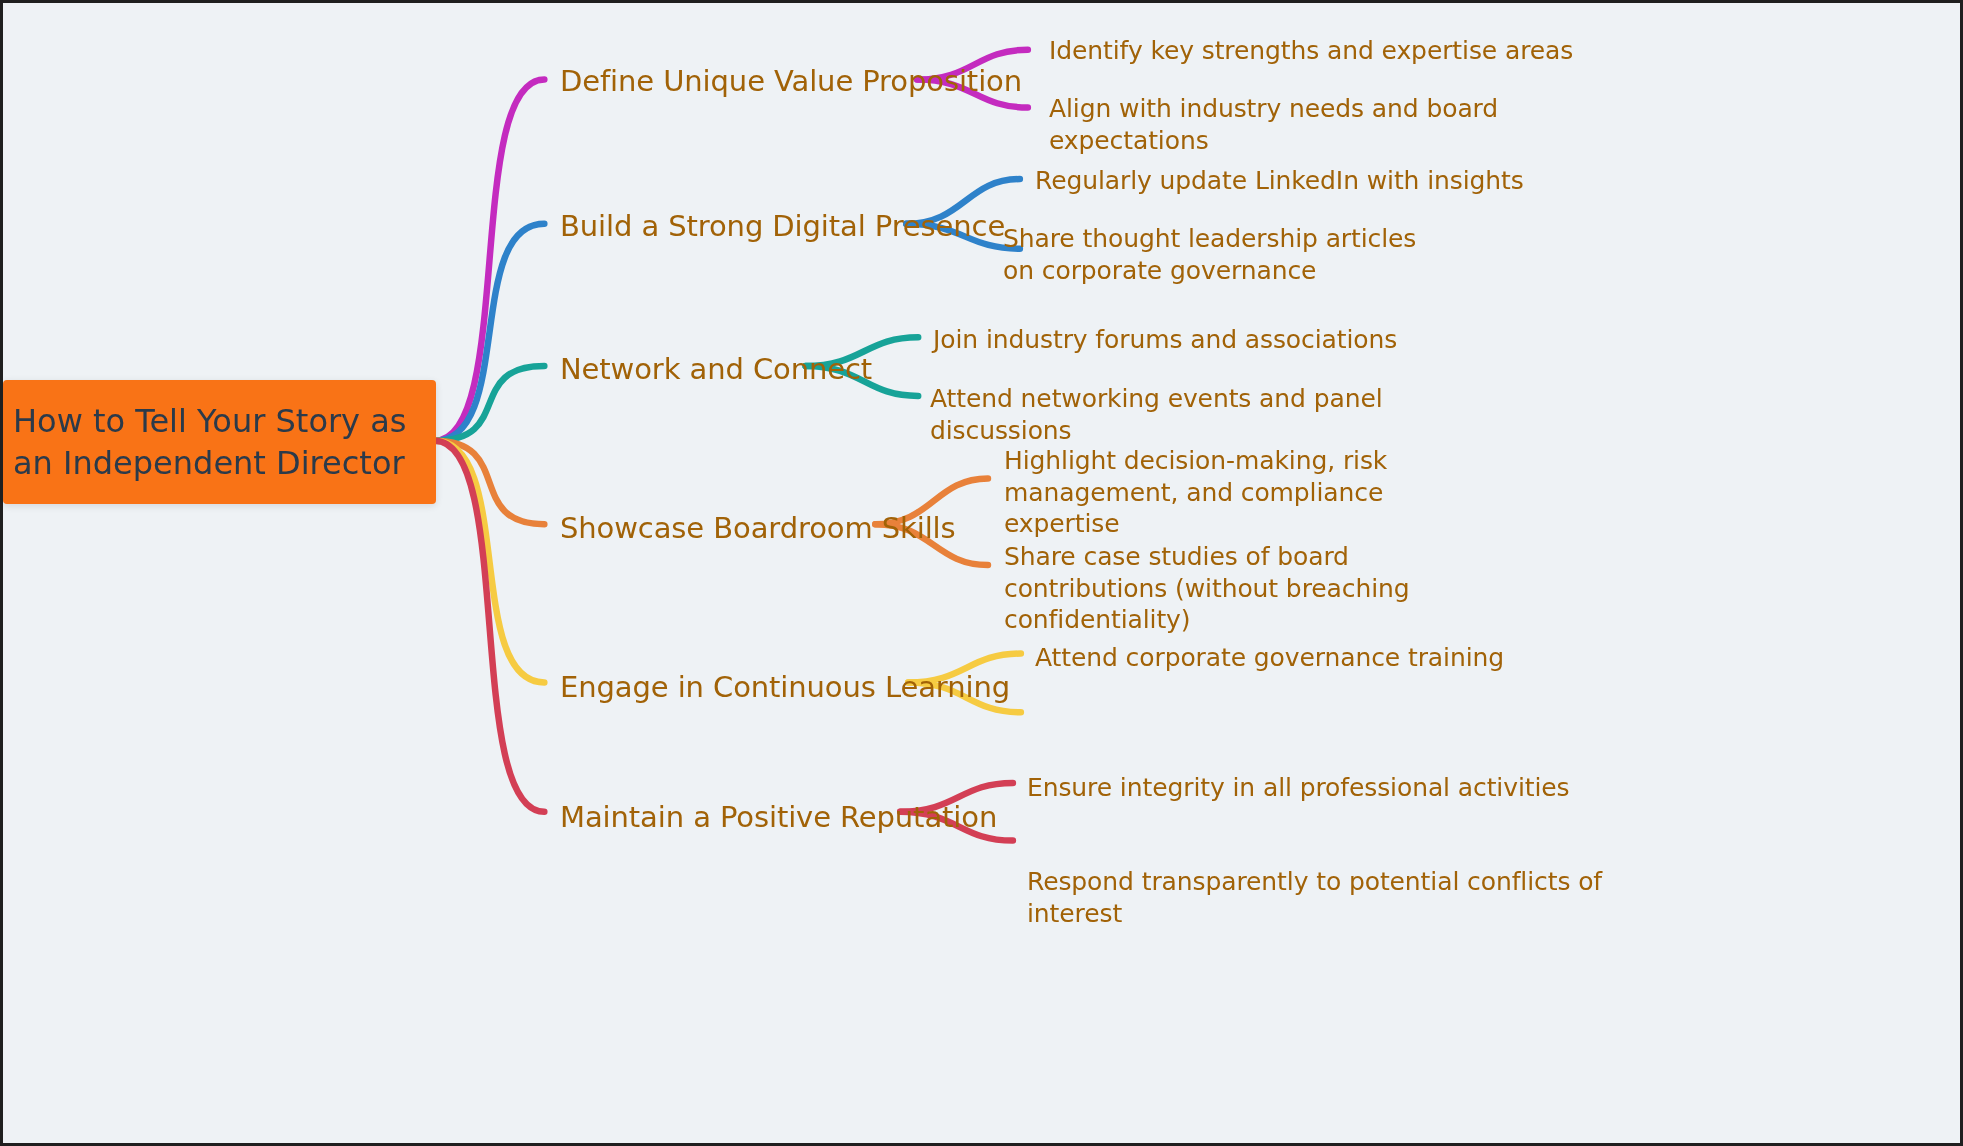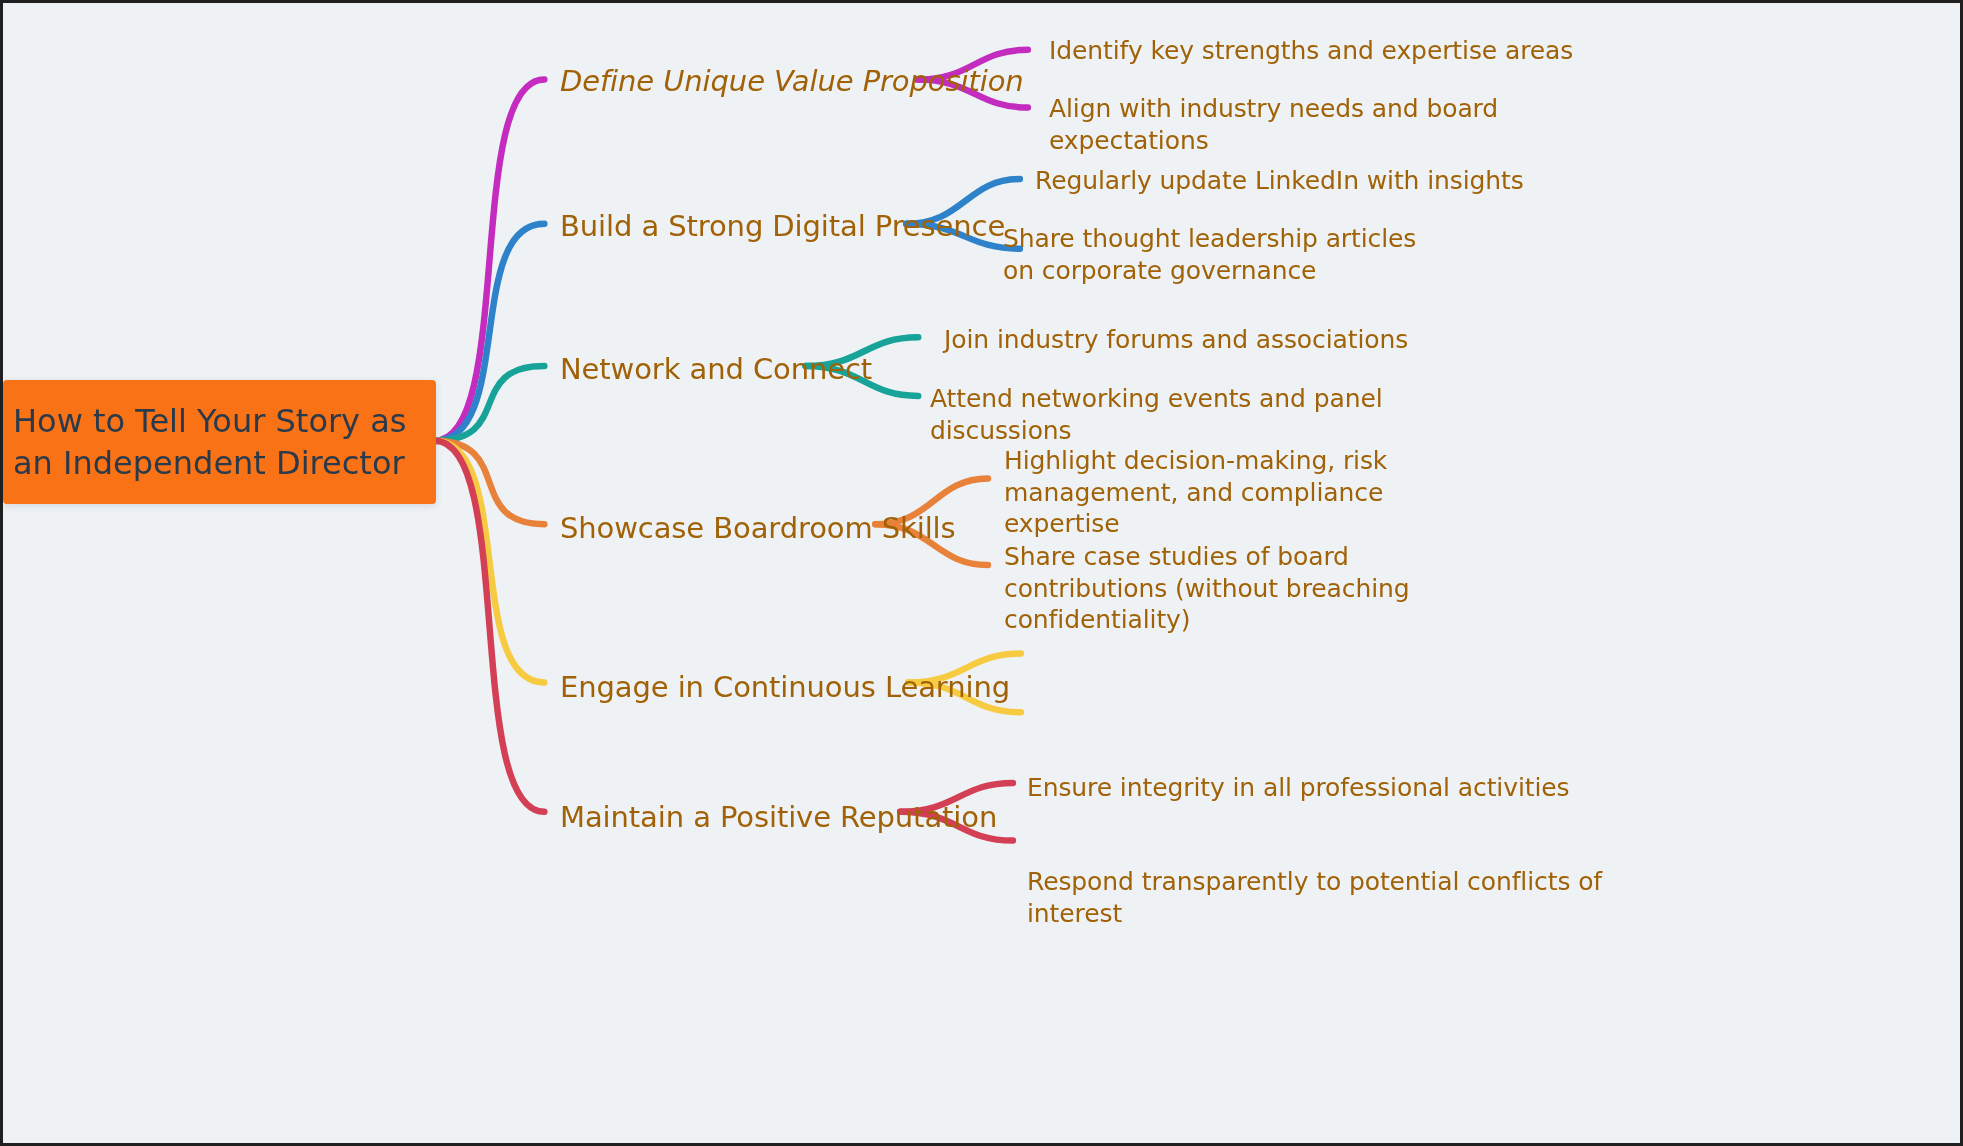--- a/index.html
+++ b/index.html
@@ -84,35 +84,36 @@
       <path d="M 908 683 C 964.5 683, 968.5 713, 1021 713" fill="none" stroke="#f6cb42" stroke-width="6.5" stroke-linecap="round"></path>
       <path d="M 433 440 C 513 440, 463 813, 543 813" fill="none" stroke="#d33f55" stroke-width="6.5" stroke-linecap="round"></path>
       <path d="M 900 813 C 956.5 813, 960.5 784, 1013 784" fill="none" stroke="#d33f55" stroke-width="6.5" stroke-linecap="round"></path>
       <path d="M 900 813 C 956.5 813, 960.5 842, 1013 842" fill="none" stroke="#d33f55" stroke-width="6.5" stroke-linecap="round"></path>
     </svg>
 
   <div id="root-node">
     <span id="root-text">How to Tell Your Story as an Independent Director</span>
   </div>
 
-  <div class="node-label branch-label" style="left:557px; top:60px;font-style:italic;">Define Unique Value Proposition</div>
+  <div class="node-label branch-label" style="left:557px; top:60px;">Define Unique Value Proposition</div>
   <div class="node-label leaf-label" style="left:1046px; top:32px; width:600px;">Identify key strengths and expertise areas</div>
   <div class="node-label leaf-label" style="left:1046px; top:90px; width:600px;">Align with industry needs and board expectations</div>
 
   <div class="node-label branch-label" style="left:557px; top:205px;">Build a Strong Digital Presence</div>
   <div class="node-label leaf-label" style="left:1032px; top:162px; width:560px;">Regularly update LinkedIn with insights</div>
   <div class="node-label leaf-label" style="left:1000px; top:220px; width:452px;">Share thought leadership articles on corporate governance</div>
 
   <div class="node-label branch-label" style="left:557px; top:348px;">Network and Connect</div>
-  <div class="node-label leaf-label" style="left:930px; top:321px; width:560px;margin-left:11px;">Join industry forums and associations</div>
+  <div class="node-label leaf-label" style="left:930px; top:321px; width:560px;">Join industry forums and associations</div>
   <div class="node-label leaf-label" style="left:927px; top:380px; width:600px;">Attend networking events and panel discussions</div>
 
   <div class="node-label branch-label" style="left:557px; top:507px;">Showcase Boardroom Skills</div>
   <div class="node-label leaf-label" style="left:1001px; top:442px; width:476px;">Highlight decision-making, risk management, and compliance expertise</div>
   <div class="node-label leaf-label" style="left:1001px; top:538px; width:482px;">Share case studies of board contributions (without breaching confidentiality)</div>
 
   <div class="node-label branch-label" style="left:557px; top:666px;">Engage in Continuous Learning</div>
+  <div class="node-label leaf-label" style="left:1032px; top:639px; width:560px;">Attend corporate governance training</div>
 
   <div class="node-label branch-label" style="left:557px; top:796px;">Maintain a Positive Reputation</div>
   <div class="node-label leaf-label" style="left:1024px; top:769px; width:600px;">Ensure integrity in all professional activities</div>
   <div class="node-label leaf-label" style="left:1024px; top:827px; width:620px;margin-top:36px;">Respond transparently to potential conflicts of interest</div>
 
 </div>
 
 </body></html>

